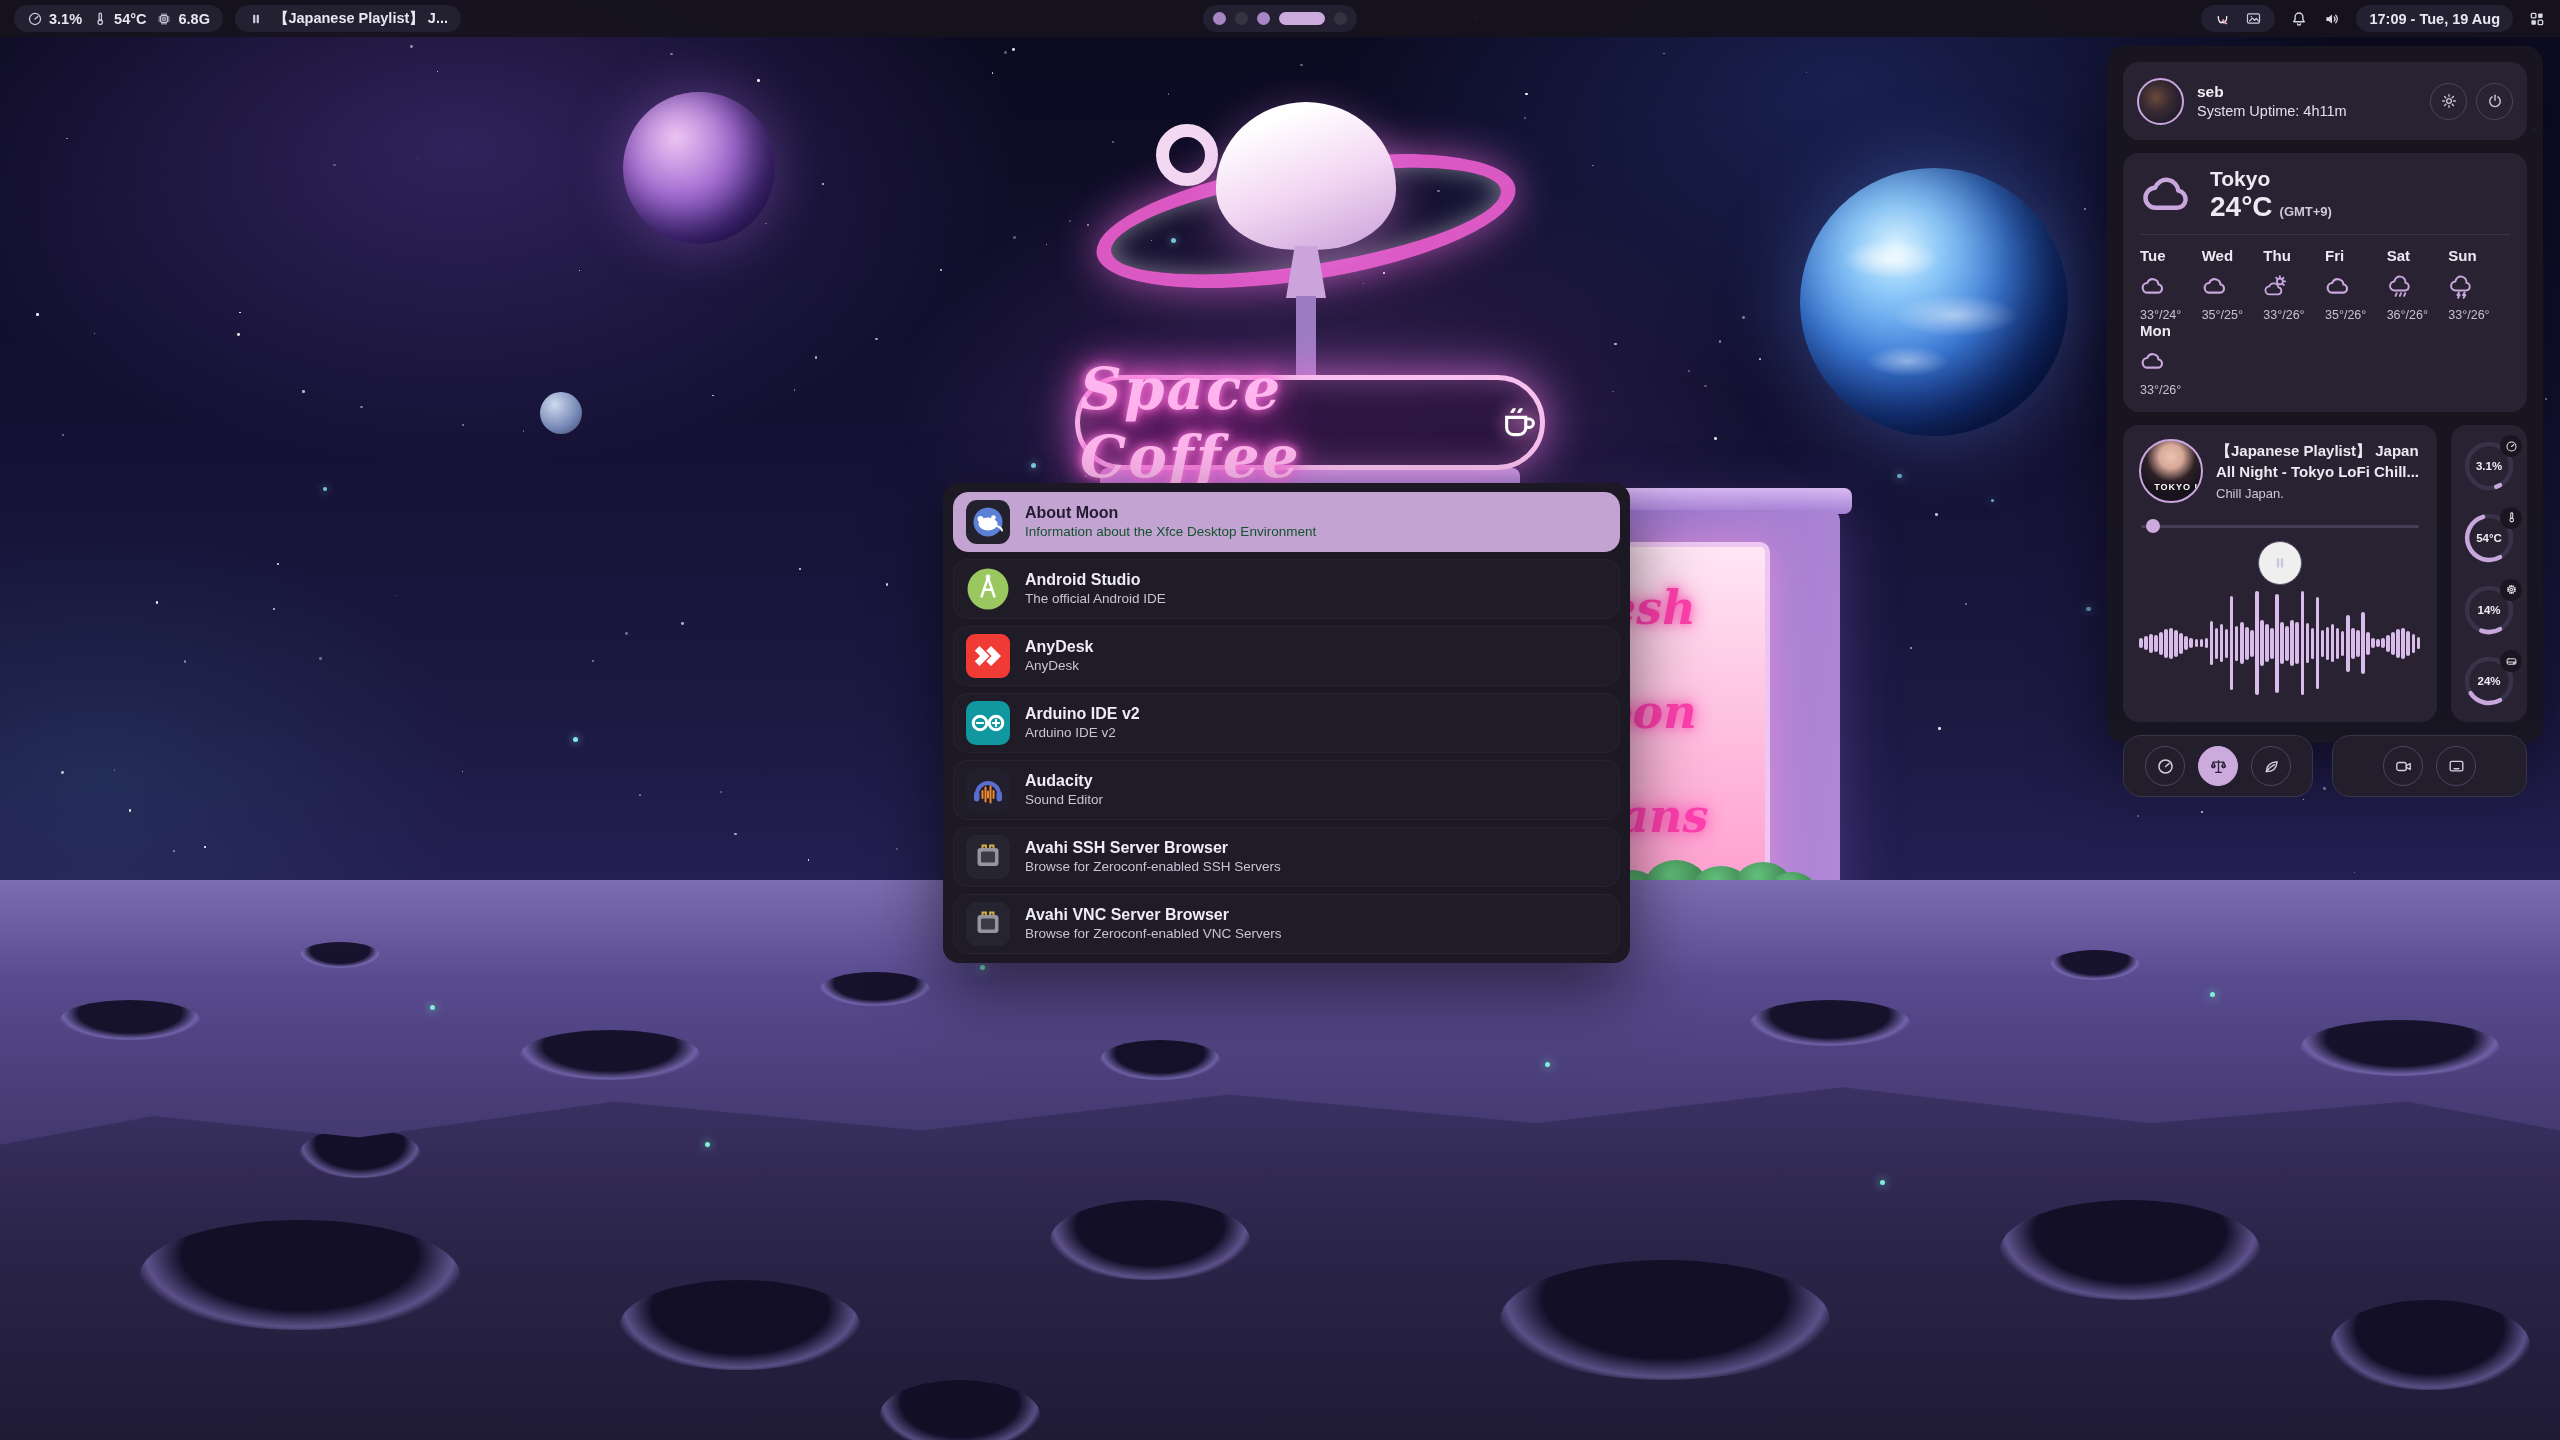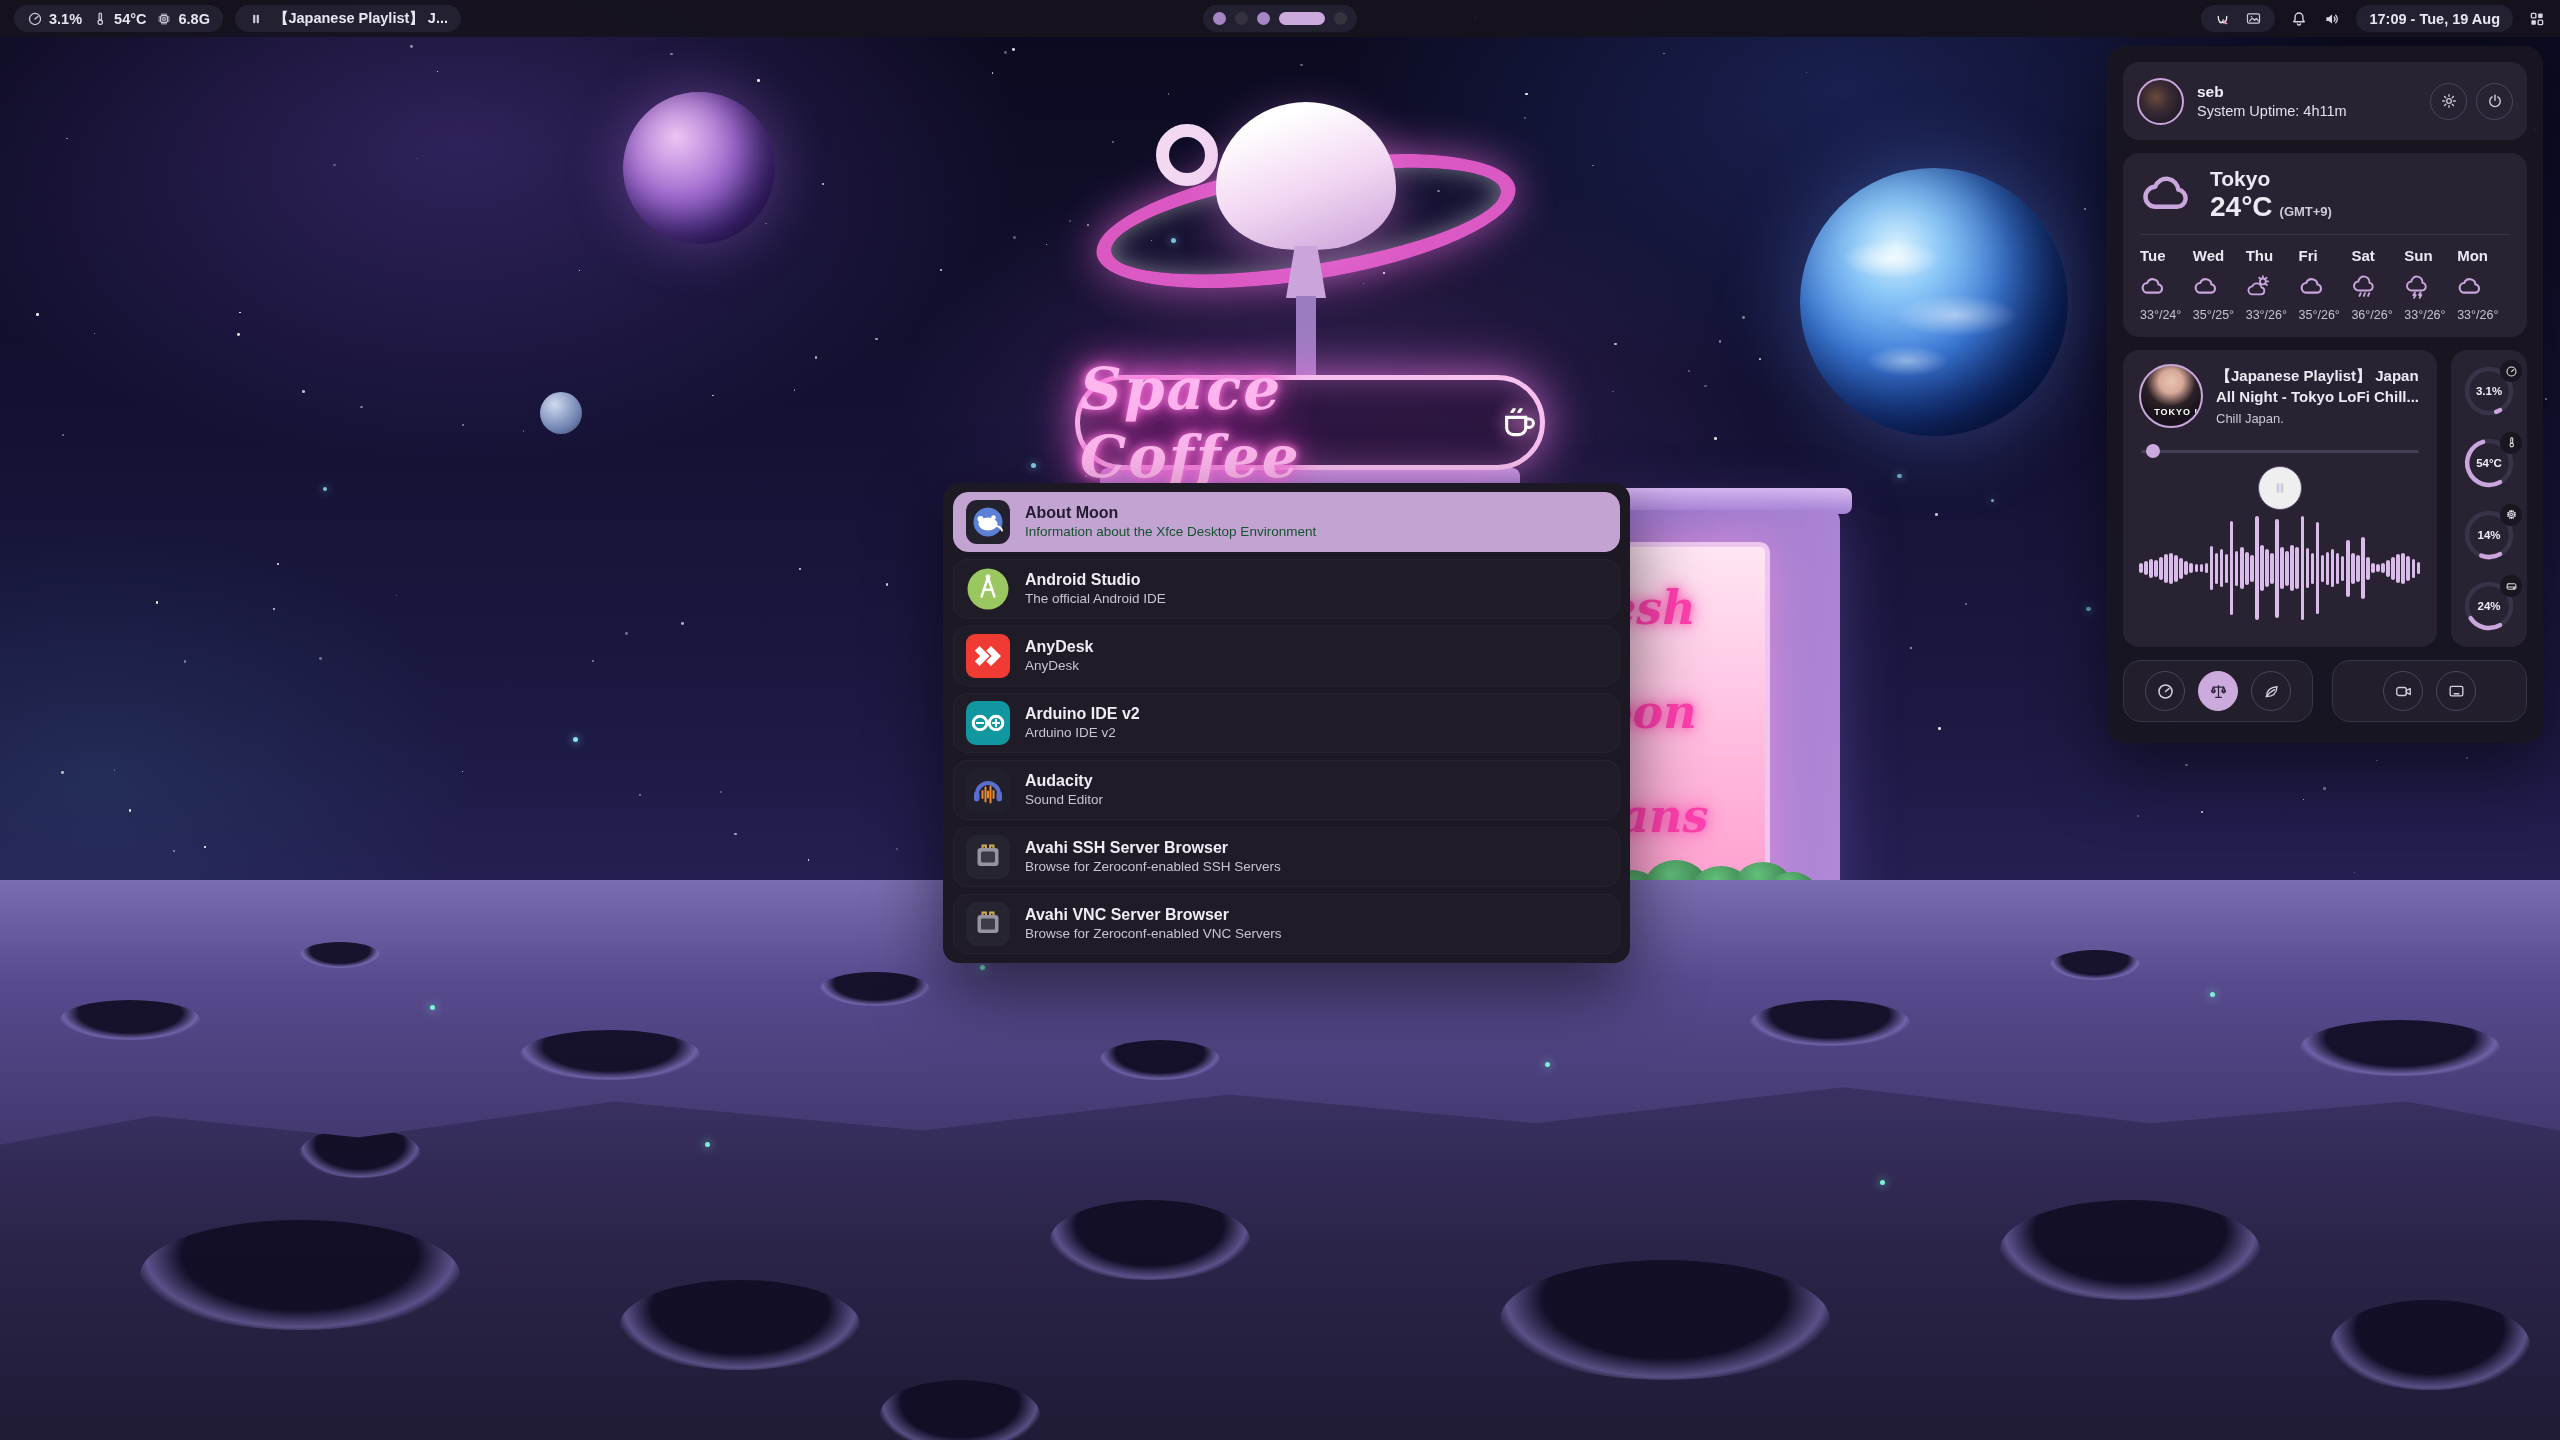--- a/index.html
+++ b/index.html
@@ -127,29 +127,29 @@
   .avatar{width:47px;height:47px;border-radius:50%;border:2px solid #c9a7dd;flex:none;
     background:radial-gradient(circle at 40% 40%,#6b4a3a 0%,#3a2b33 38%,#241d2c 70%,#1a1523 100%)}
   .user-name{font-size:15.5px;font-weight:700;color:#f0edf6}
   .user-uptime{font-size:14.5px;color:#e4dfee;margin-top:2px}
   .user-btns{margin-left:auto;display:flex;gap:9px}
   .icon-btn{width:37px;height:37px;border-radius:50%;border:1px solid #4c4560;display:flex;
     align-items:center;justify-content:center;color:#d9b6e8;background:transparent}
   .icon-btn svg{width:18px;height:18px}
 
   .weather-card{padding:13px 17px 15px;flex:none}
-  .w-head{display:flex;align-items:flex-start;gap:14px}
+  .w-head{display:flex;align-items:flex-end;gap:14px}
   .w-big{width:56px;height:56px;color:#c9a7dd}
   .w-big svg{width:100%;height:100%}
   .w-city{font-size:21px;font-weight:700;line-height:1.2}
   .w-temprow{display:flex;align-items:baseline}
   .w-temp{font-size:28px;font-weight:700}
   .w-tz{font-size:13px;font-weight:700;color:#cfc9db;margin-left:7px}
   .w-div{height:1px;background:#3a3447;margin:11px 0 12px}
-  .w-days{display:grid;grid-template-columns:repeat(7,1fr)}
+  .w-days{display:grid;grid-template-columns:repeat(6,1fr)}
   .w-day{font-size:15px;font-weight:700}
   .w-ic{width:27px;height:27px;color:#c9a7dd;margin:9px 0 8px}
   .w-ic svg{width:100%;height:100%}
   .w-temps{font-size:12.5px;color:#c6c0d2}
 
   .mid-row{display:flex;gap:14px;flex:none}
   .player-card{width:314px;height:297px;padding:14px 16px 10px}
   .p-head{display:flex;gap:13px;align-items:center}
   .p-art{width:64px;height:64px;border-radius:50%;border:2px solid #c9a7dd;flex:none;position:relative;overflow:hidden;
     background:radial-gradient(circle at 50% 26%,#e8c4b0 0%,#d8a898 22%,#2c2026 46%,#17121c 72%),

